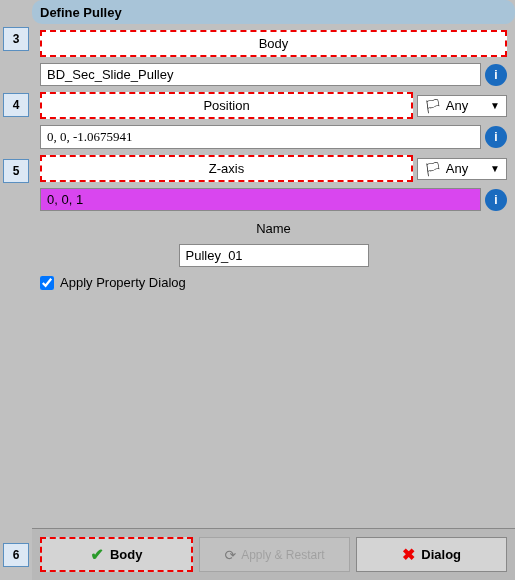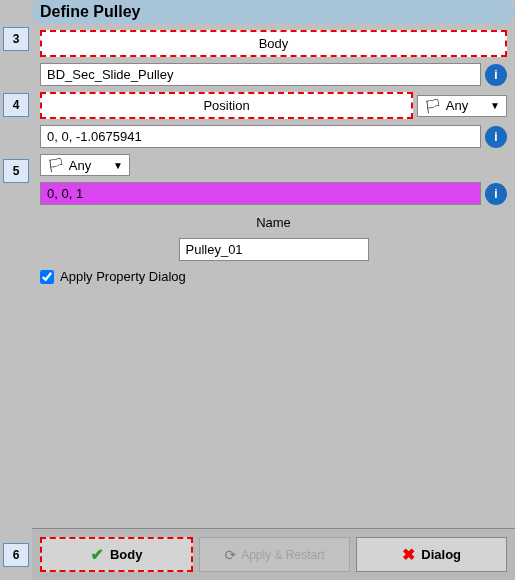--- a/index.html
+++ b/index.html
@@ -48,21 +48,21 @@
 
     <div style="height:50px; display:flex; align-items:center; justify-content:center;">
       <div style="width:26px; height:24px; background:#dce8f5; border:1px solid #5a8fc0; display:flex; align-items:center; justify-content:center; font-weight:bold; font-size:12px;">
         <span>6</span>
       </div>
     </div>
   </div>
 
   <div style="flex:1; display:flex; flex-direction:column; background:#c0c0c0;">
 
-    <div style="background:#a8c4d8; padding:4px 8px; font-weight:bold; font-size:16px; height:24px; display:flex; align-items:center;border-radius:10px;">
+    <div style="background:#a8c4d8; padding:4px 8px; font-weight:bold; font-size:13px; height:24px; display:flex; align-items:center;border-radius:10px;">
       <span>Define Pulley</span>
     </div>
 
     <div style="flex:1; padding:6px 8px 4px 8px; display:flex; flex-direction:column; gap:6px;">
 
       <div style="border:2px dashed #e00; background:#fff; padding:4px 8px; text-align:center;">
         <span>Body</span>
       </div>
 
       <div class="input-row">
@@ -77,27 +77,30 @@
           <span>Position</span>
         </div>
         <div style="display:flex; align-items:center; background:#fff; border:1px solid #888; padding:2px 6px; min-width:90px; justify-content:space-between; cursor:pointer; gap:4px;">
           <span style="font-size:14px;">🏳</span>
           <span style="flex:1;">Any</span>
           <span style="font-size:10px;">▼</span>
         </div>
       </div>
 
       <div class="input-row">
-        <input type="text" style="flex: 1 1 0%; background: rgb(255, 255, 255); border: 1px solid rgb(136, 136, 136); padding: 3px 6px; font-size: 13px;" value="0, 0, -1.0675941">
+        <input type="text" style="flex: 1 1 0%; background: rgb(255, 255, 255); border: 1px solid rgb(136, 136, 136); padding: 3px 6px; font-size: 13px; font-family: Liberation Serif, serif;" value="0, 0, -1.0675941">
         <div style="width:22px; height:22px; background:#1a6bbf; border-radius:50%; display:flex; align-items:center; justify-content:center; color:#fff; font-weight:bold; font-size:12px; cursor:pointer; flex-shrink:0;">
           <span>i</span>
         </div>
       </div>
 
       <div style="display:flex; align-items:center; gap:4px;">
+        <div style="flex:1; border:2px dashed #e00; background:#fff; padding:4px 8px; text-align:center;">
+          <span>Z-axis</span>
+        </div>
         <div style="display:flex; align-items:center; background:#fff; border:1px solid #888; padding:2px 6px; min-width:90px; justify-content:space-between; cursor:pointer; gap:4px;">
           <span style="font-size:14px;">🏳</span>
           <span style="flex:1;">Any</span>
           <span style="font-size:10px;">▼</span>
         </div>
       </div>
 
       <div class="input-row">
         <input type="text" style="flex: 1 1 0%; background: #d946ef; border: 1px solid rgb(136, 136, 136); padding: 3px 6px; font-size: 13px;" value="0, 0, 1">
         <div style="width:22px; height:22px; background:#1a6bbf; border-radius:50%; display:flex; align-items:center; justify-content:center; color:#fff; font-weight:bold; font-size:12px; cursor:pointer; flex-shrink:0;">

